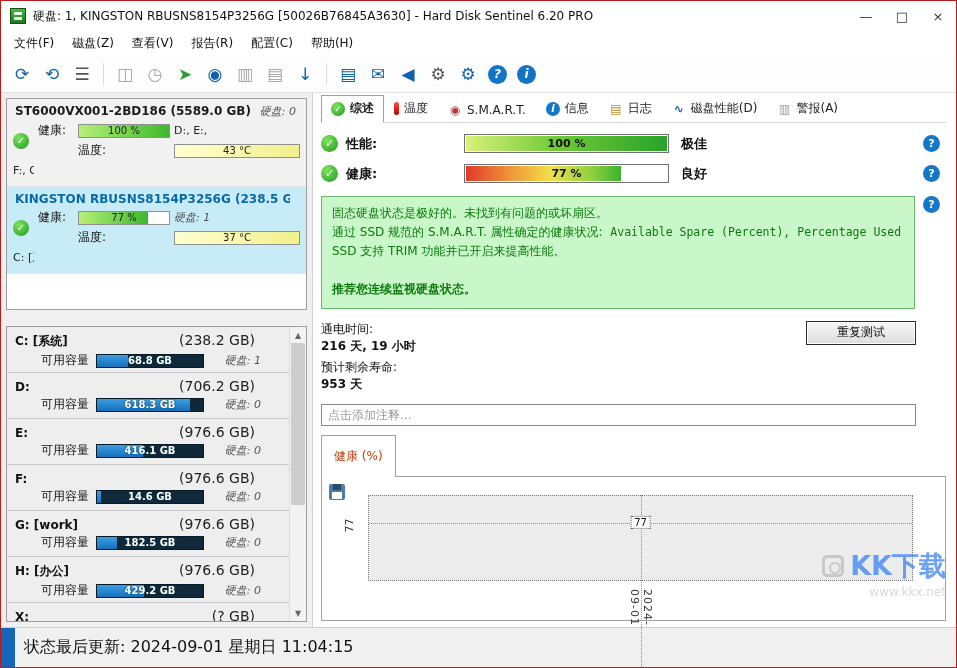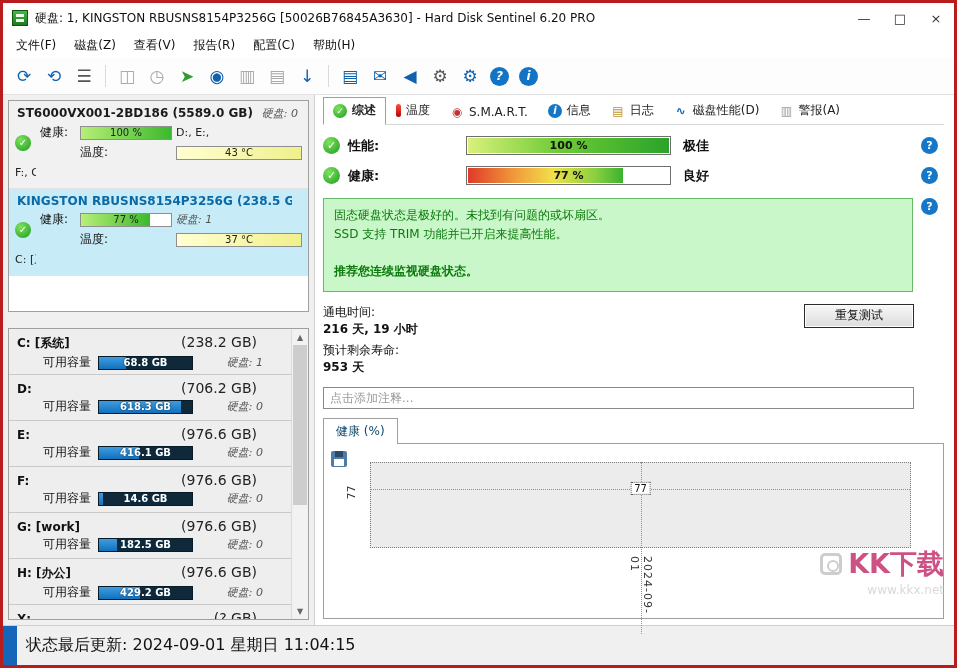--- a/index.html
+++ b/index.html
@@ -1,17 +1,17 @@
 <!DOCTYPE html>
 <html><head>
 <meta charset="utf-8">
 <style>
   *{box-sizing:border-box;margin:0;padding:0;font-family:"DejaVu Sans","Liberation Sans",sans-serif;}
   html,body{background:#fff;}
-  .window{width:957px;height:668px;border:3px solid #b91c1c;background:#fff;display:flex;flex-direction:column;position:relative;overflow:hidden;}
+  .window{width:957px;height:668px;border:1px solid #b91c1c;background:#fff;display:flex;flex-direction:column;position:relative;overflow:hidden;}
 
   
   .titlebar{height:30px;flex:0 0 auto;display:flex;align-items:center;padding-left:9px;background:#fff;}
   .app-icon{width:16px;height:16px;margin-right:7px;background:linear-gradient(#46b946,#1d7a1d);border:1px solid #145214;position:relative;flex:0 0 auto;}
   .app-icon::after{content:"";position:absolute;left:3px;top:3px;right:3px;height:3px;background:#eaffea;box-shadow:0 5px 0 #eaffea;}
   .title-text{font-size:12px;color:#111;white-space:nowrap;overflow:hidden;}
   .win-controls{margin-left:auto;display:flex;height:100%;}
   .win-btn{width:36px;display:flex;align-items:center;justify-content:center;font-size:13px;color:#333;}
 
   
@@ -47,21 +47,21 @@
   .de-right.ital{font-style:italic;color:#555;}
 
   .part-box{flex:1;border:1px solid #9f9f9f;background:#eee;display:flex;min-height:0;overflow:hidden;}
   .part-list{flex:1;min-width:0;}
   .part-row{height:46px;background:#eeeeee;border-bottom:1px solid #c9c9c9;padding:5px 6px 0 8px;}
   .pr-top{display:flex;align-items:baseline;padding-right:28px;}
   .pr-name{font-size:12px;font-weight:bold;color:#111;}
   .pr-size{margin-left:auto;font-size:14px;color:#222;}
   .pr-bottom{display:flex;align-items:center;gap:7px;padding-left:26px;padding-right:22px;margin-top:2px;}
   .pr-cap{font-size:12px;color:#111;}
-  .pbar{position:relative;width:95px;height:14px;background:#10293a;border:1px solid #0a1b28;overflow:hidden;}
+  .pbar{position:relative;width:108px;height:14px;background:#10293a;border:1px solid #0a1b28;overflow:hidden;}
   .pfill{height:100%;background:linear-gradient(#3f9ce0,#1271bd);}
   .pbar-text{position:absolute;inset:0;display:flex;align-items:center;justify-content:center;font-size:10px;font-weight:bold;color:#fff;text-shadow:0 0 2px #00304d;}
   .pr-disk{margin-left:auto;font-size:11px;font-style:italic;color:#555;white-space:nowrap;}
   .scrollbar{width:17px;flex:0 0 auto;background:#f2f2f2;border-left:1px solid #dcdcdc;display:flex;flex-direction:column;}
   .sb-btn{height:16px;flex:0 0 auto;display:flex;align-items:center;justify-content:center;font-size:8px;color:#666;background:#f2f2f2;}
   .sb-track{flex:1;padding:0 1px;}
   .sb-thumb{height:62%;background:#cdcdcd;}
 
   
   .main{flex:1;min-width:0;background:#fff;padding:4px 10px 6px 8px;display:flex;flex-direction:column;position:relative;}
@@ -98,42 +98,42 @@
   .stats-row{display:flex;align-items:flex-start;margin-top:12px;flex:0 0 auto;}
   .stats{flex:1;display:flex;flex-direction:column;gap:4px;}
   .stat-pair{display:flex;font-size:12px;flex-direction:column;}
   .stat-label{width:118px;color:#111;}
   .stat-value{font-weight:bold;color:#111;}
   .retest{width:110px;height:24px;font-size:12px;color:#111;background:linear-gradient(#f7f7f7,#dddddd);border:1px solid #2b2b2b;box-shadow:inset 0 0 0 1px #fdfdfd;margin-right:30px;}
 
   .comment{margin-top:11px;height:22px;width:calc(100% - 30px);border:1px solid #8a8a8a;font-size:12px;padding:0 6px;color:#333;flex:0 0 auto;}
   .comment::placeholder{color:#9a9a9a;}
 
-  .chart-tab{margin-top:9px;align-self:flex-start;padding:4px 12px;border:1px solid #9f9f9f;border-bottom:none;background:#fff;font-size:12px;color:#0c4a6e;position:relative;z-index:2;flex:0 0 auto;}
+  .chart-tab{margin-top:9px;align-self:flex-start;padding:12px 12px;border:1px solid #9f9f9f;border-bottom:none;background:#fff;font-size:12px;color:#c2410c;position:relative;z-index:2;flex:0 0 auto;}
   .chart-box{flex:1;min-height:0;border:1px solid #9f9f9f;margin-top:-1px;background:#fff;position:relative;}
   .floppy{position:absolute;left:7px;top:7px;width:16px;height:16px;background:#4f7ca6;border-radius:2px;}
   .floppy::before{content:"";position:absolute;left:4px;top:0;width:8px;height:6px;background:#2b4a66;}
   .floppy::after{content:"";position:absolute;left:3px;bottom:1px;width:10px;height:7px;background:#fff;}
   .plot{position:absolute;left:46px;right:32px;top:18px;height:86px;background:#ececec;border:1px dotted #7a7a7a;}
   .hline{position:absolute;left:0;right:0;top:32%;border-top:1px dotted #8f8f8f;}
   .marker{position:absolute;left:50%;top:32%;transform:translate(-50%,-55%);background:#fff;border:1px dotted #555;font-size:10px;color:#111;padding:0 3px;z-index:2;}
   .vline{position:absolute;left:calc(46px + (100% - 78px)/2);top:18px;height:172px;border-left:1px dotted #8f8f8f;}
   .ylabel{position:absolute;left:20px;top:42px;transform:rotate(-90deg);font-size:11px;color:#333;}
   .xdate{position:absolute;left:calc(46px + (100% - 78px)/2);top:112px;transform:translateX(-50%);writing-mode:vertical-rl;font-size:11px;color:#333;letter-spacing:1px;}
 
   
   .statusbar{height:40px;flex:0 0 auto;display:flex;align-items:center;background:#f0f0f0;border-top:1px solid #cfcfcf;font-size:16px;color:#111;}
   .status-accent{width:14px;height:100%;background:#1565b8;margin-right:9px;flex:0 0 auto;}
 
   
   .watermark{position:absolute;right:10px;bottom:28px;text-align:right;opacity:0.75;z-index:5;pointer-events:none;}
   .wm-row{display:flex;align-items:center;justify-content:flex-end;gap:6px;}
   .wm-icon{width:22px;height:22px;border:3px solid #bdbdbd;border-radius:5px;position:relative;}
   .wm-icon::after{content:"";position:absolute;left:4px;top:4px;width:8px;height:8px;border:2px solid #bdbdbd;border-radius:50%;}
-  .wm-title{font-size:27px;font-weight:bold;color:#be185d;}
+  .wm-title{font-size:27px;font-weight:bold;color:#3b82f6;}
   .wm-url{font-size:12px;color:#cccccc;margin-top:1px;}
 </style>
 </head>
 <body>
 
 <div class="window">
 
   <div class="titlebar">
     <span class="app-icon"></span>
     <span class="title-text">硬盘:  1, KINGSTON RBUSNS8154P3256G [50026B76845A3630]  -  Hard Disk Sentinel 6.20 PRO</span>
@@ -384,20 +384,21 @@
           <div class="mfill fill-health" style="width: 77%;"></div>
           <span class="meter-text">77 %</span>
         </div>
         <span class="meter-rating">良好</span>
         <span class="help-circle">?</span>
       </div>
 
       <div class="statusbox-row">
         <div class="statusbox">
           <div>固态硬盘状态是极好的。未找到有问题的或坏扇区。</div>
+          <div><span>通过 SSD 规范的 S.M.A.R.T. 属性确定的健康状况:</span>&nbsp;&nbsp;<span class="mono">Available Spare (Percent), Percentage Used</span></div>
           <div>SSD 支持 TRIM 功能并已开启来提高性能。</div>
           <div class="bold spaced">推荐您连续监视硬盘状态。</div>
         </div>
         <span class="help-circle">?</span>
       </div>
 
       <div class="stats-row">
         <div class="stats">
             <div class="stat-pair">
     <span class="stat-label">通电时间:</span>

